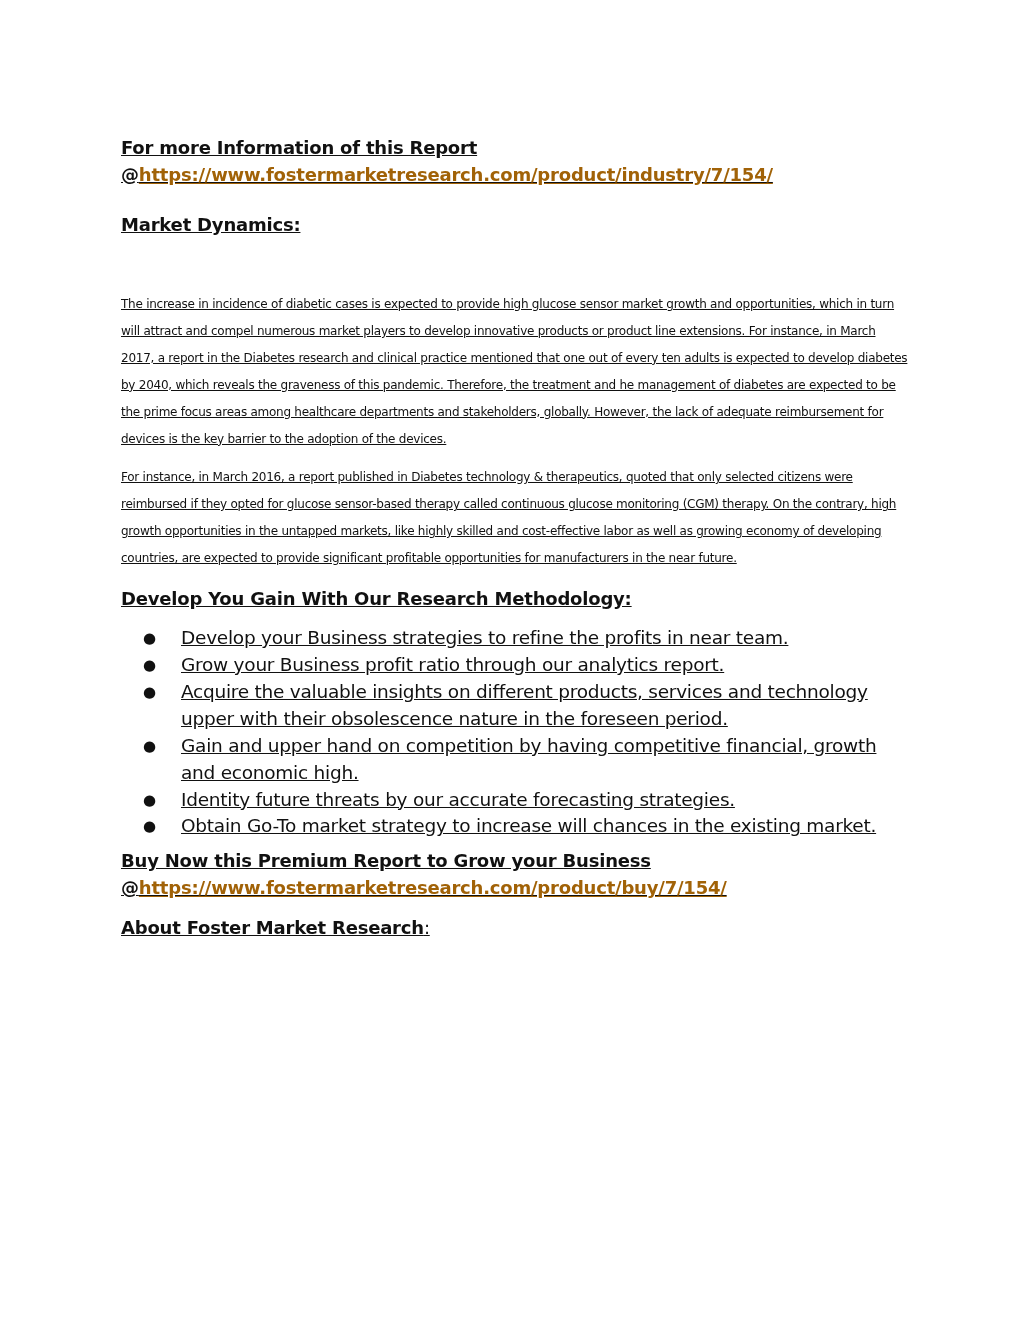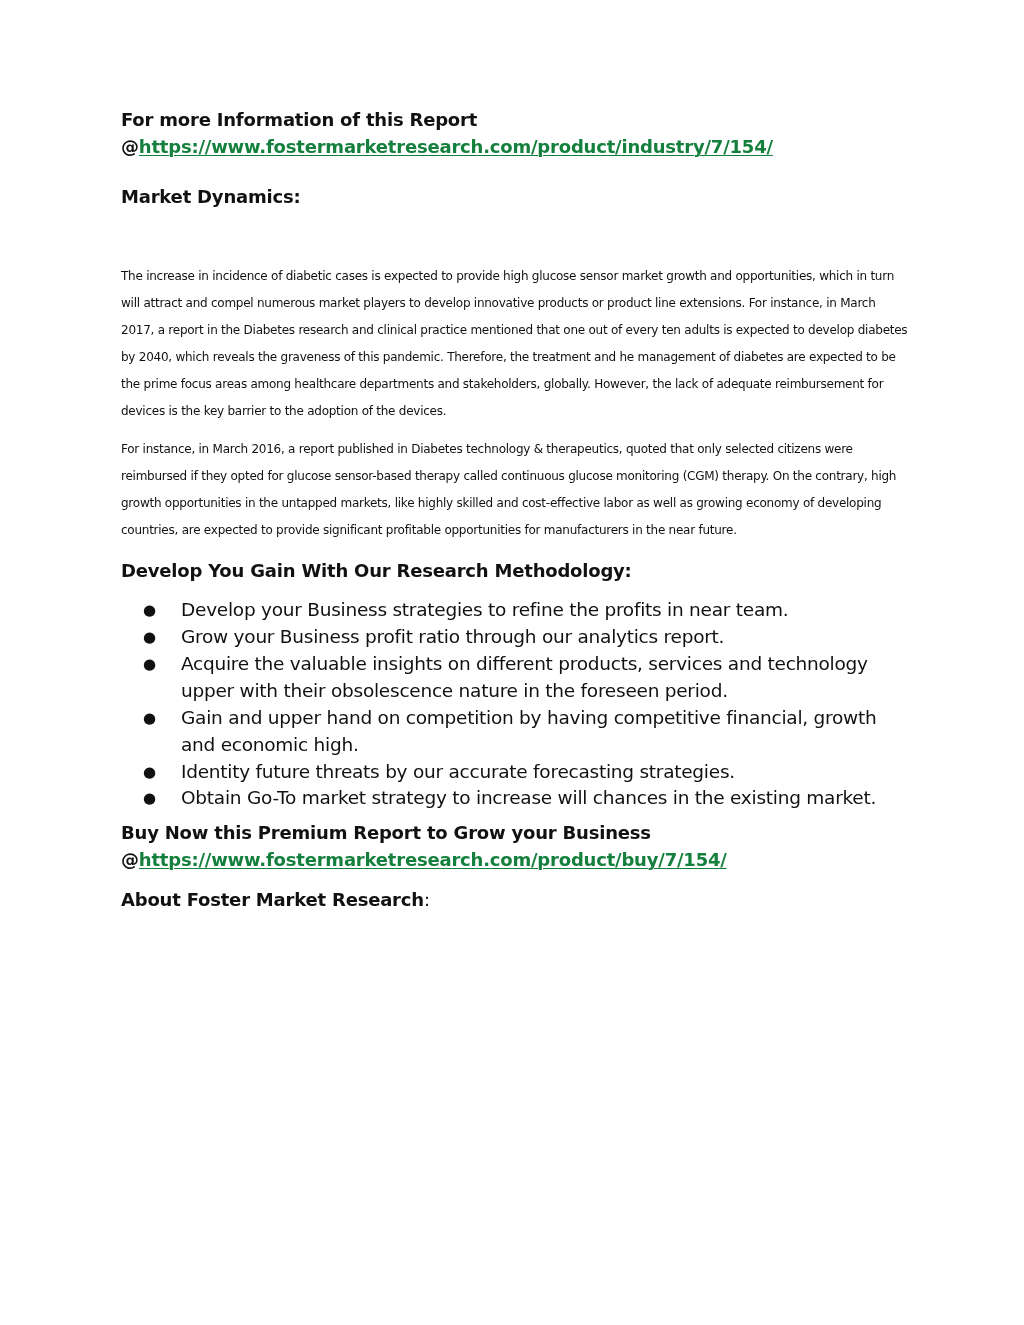--- a/index.html
+++ b/index.html
@@ -11,31 +11,32 @@
       width: 1024px;
       height: 1325px;
       position: relative;
       overflow: hidden;
       font-family: "DejaVu Sans", sans-serif;
       color: #111111;
     }
     .page {
       position: absolute;
       left: 121px;
-      top: 106px;
+      top: 134px;
       width: 790px;
+      text-decoration: underline;
     }
     .bold {
       font-weight: bold;
       font-size: 18px;
       line-height: 27px;
       letter-spacing: -0.2px;
     }
     .link {
-      color: #15803d;
+      color: #a16207;
       text-decoration: underline;
       text-decoration-thickness: 1px;
       text-underline-offset: 2px;
       cursor: pointer;
       text-align: right;
     }
     .para {
       font-size: 12px;
       line-height: 26.9px;
       letter-spacing: -0.25px;

